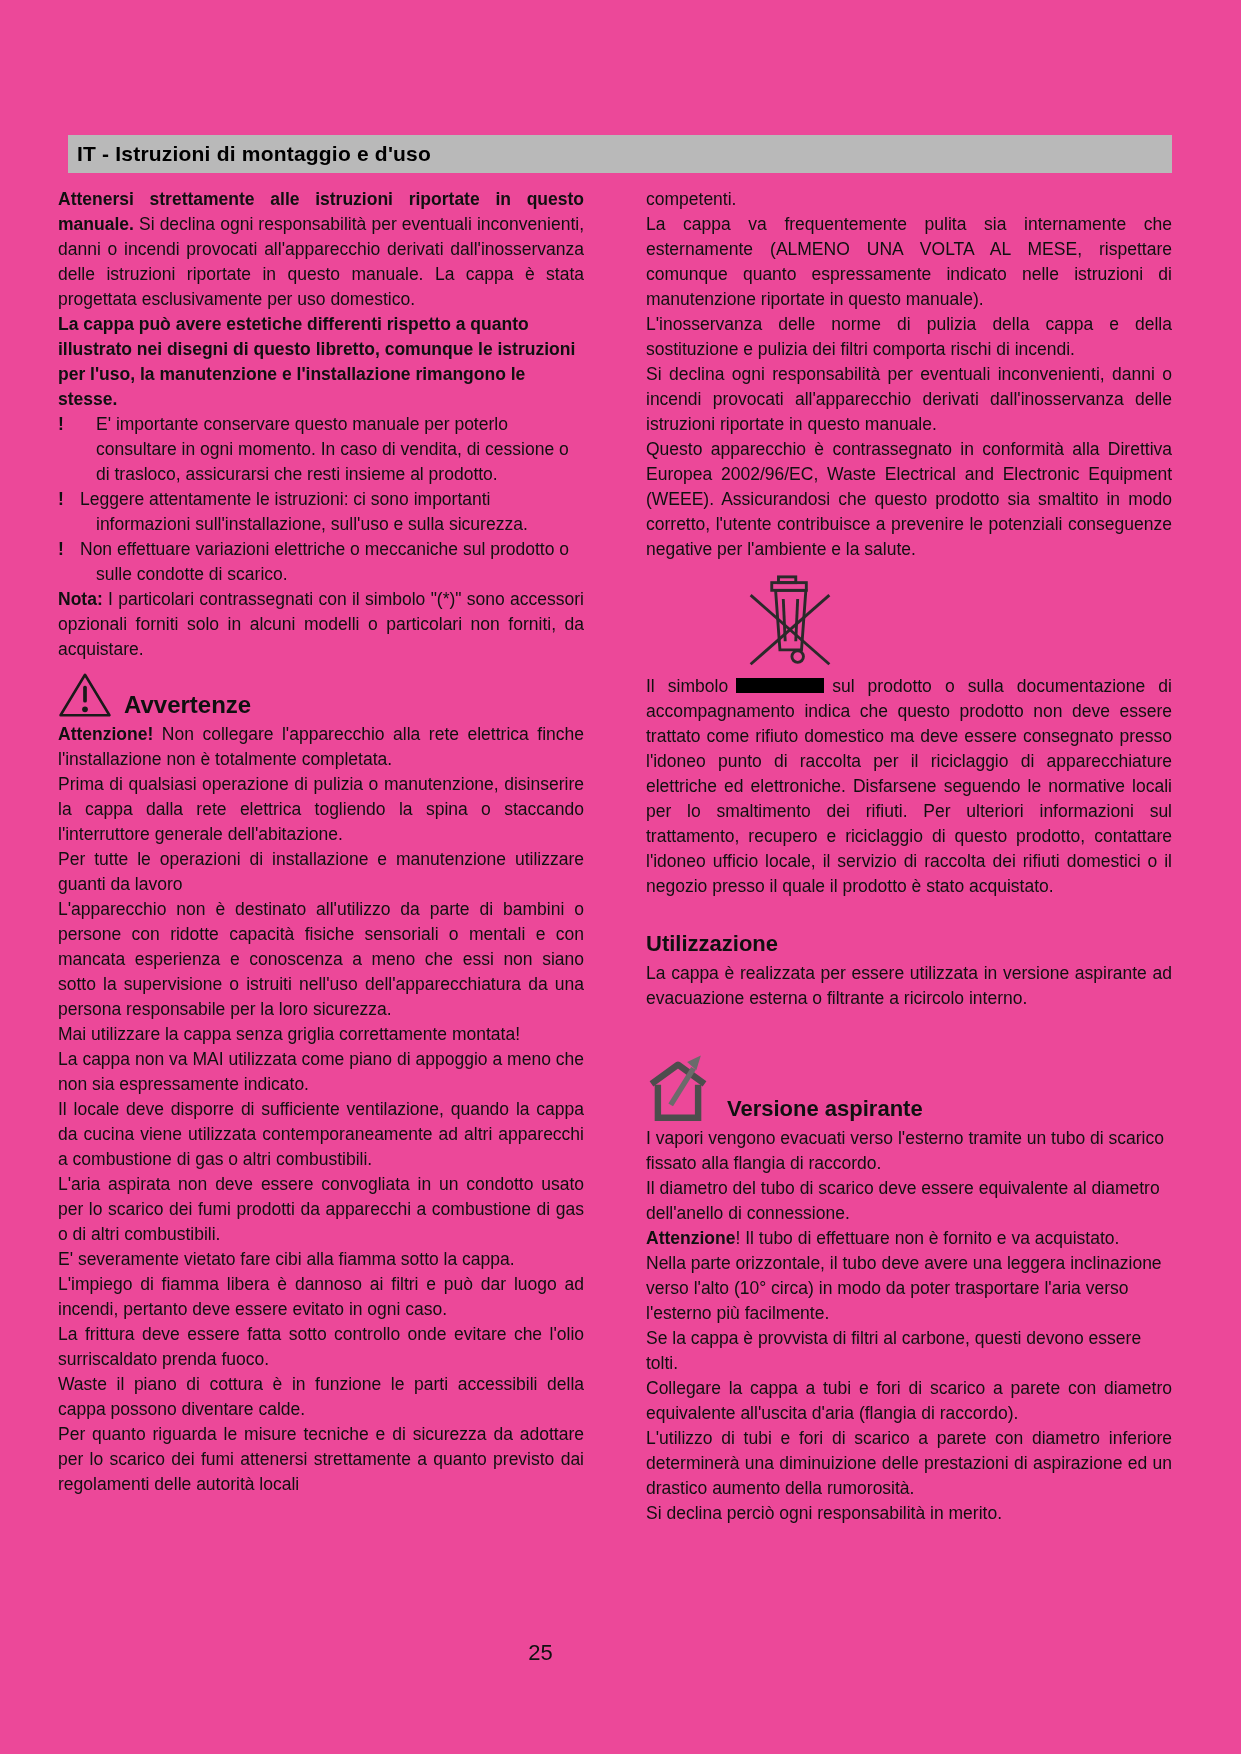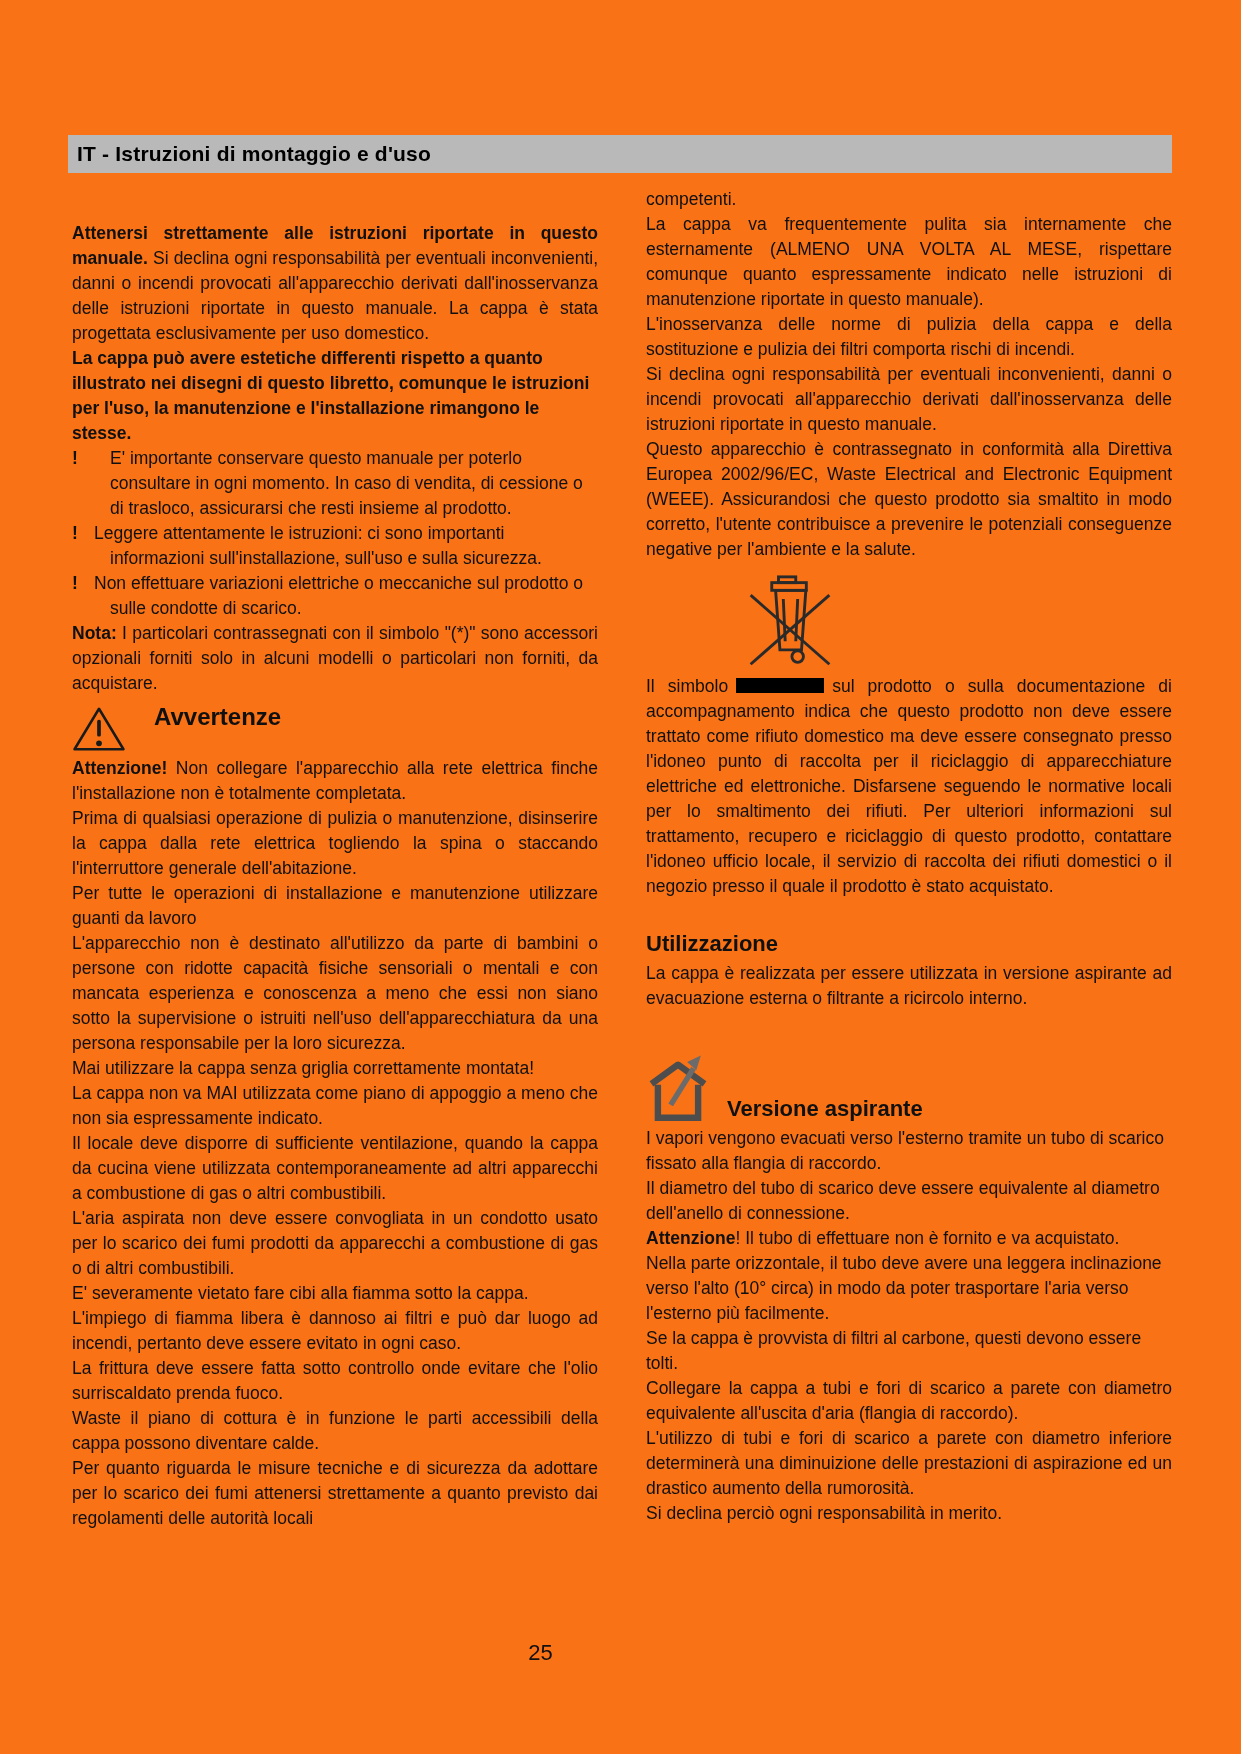--- a/index.html
+++ b/index.html
@@ -2,44 +2,44 @@
 <html><head>
 <meta charset="utf-8">
 <style>
   * { margin:0; padding:0; box-sizing:border-box; }
   html,body { background:#ffffff; }
   body {
     width:1241px; height:1754px; position:relative;
     font-family:"Liberation Sans", sans-serif;
     color:#101010;
   }
-  .page { position:absolute; inset:0; background:#f97316; overflow:hidden; }
+  .page { position:absolute; inset:0; background:#ec4899; overflow:hidden; }
 
   .header-bar {
     position:absolute; left:68px; top:135px; width:1104px; height:38px;
     background:#b9b9b9; display:flex; align-items:center; padding-left:9px;
   }
   .header-bar h1 { font-size:21px; font-weight:bold; color:#000; letter-spacing:0.2px; }
 
   .col {
     position:absolute; top:187px; width:526px;
     font-size:17.5px; line-height:25px;
   }
-  .col-left  { left:72px;margin-top:34px;  }
+  .col-left  { left:58px;  }
   .col-right { left:646px; }
 
   p.jst { text-align:justify; }
   p.lft { text-align:left; }
 
   .bullet { padding-left:38px; text-indent:-38px; text-align:left; }
   .bullet .mk { display:inline-block; text-indent:0; font-weight:bold; }
   .bullet .mk.wide  { width:38px; }
   .bullet .mk.tight { width:22px; }
 
-  .warn-head { display:flex; gap:28px; margin:9px 0 3px 0; }
+  .warn-head { display:flex; align-items:flex-end; gap:12px; margin:9px 0 3px 0; }
   .warn-head h2 { font-size:24px; font-weight:bold; line-height:1; padding-bottom:2px; }
   .tri-icon { width:54px; height:48px; flex:0 0 auto; }
 
   .weee-block { margin:12px 0 4px 100px; }
   .weee-icon { width:88px; height:96px; display:block; }
 
   .inline-bar {
     display:inline-block; width:88px; height:15px; background:#000;
     vertical-align:middle; margin:0 8px 3px 8px;
   }

